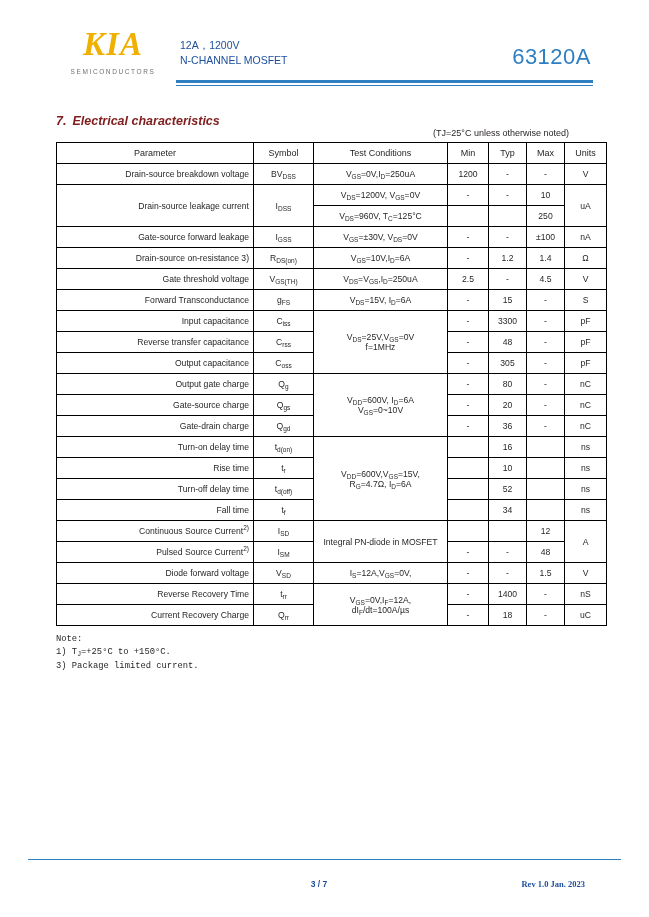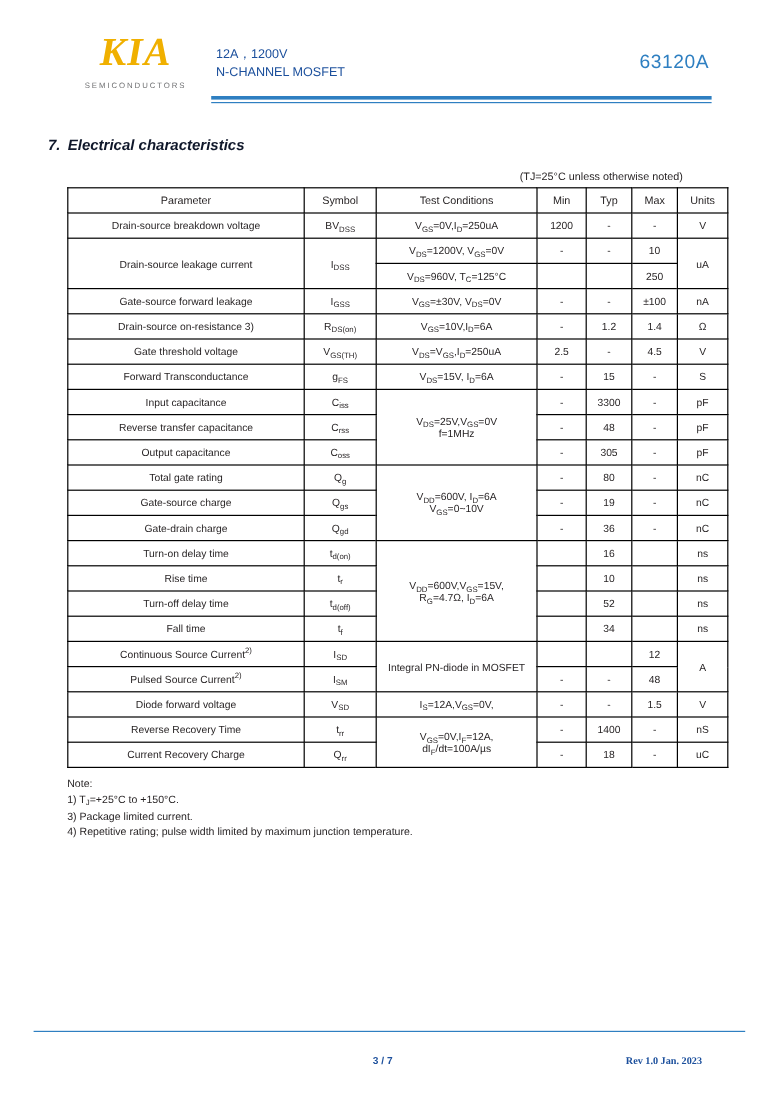--- a/index.html
+++ b/index.html
@@ -58,21 +58,21 @@
     top: 38px;
     font-size: 10.5px;
     color: #1b4f9c;
     line-height: 1.45;
     font-weight: normal;
   }
   .head-part {
     position: absolute;
     right: 30px;
     top: 44px;
-    font-size: 16px;
+    font-size: 22px;
     color: #2e7fc1;
     letter-spacing: 0.5px;
   }
   .rule-thick {
     position: absolute;
     left: 148px;
     right: 28px;
     top: 80px;
     height: 3px;
     background: #2e7fc1;
@@ -82,30 +82,29 @@
     left: 148px;
     right: 28px;
     top: 85px;
     height: 1px;
     background: #2e7fc1;
   }
 
   
   .section-title {
     margin-top: 42px;
-    margin-left: 12px;
+    margin-left: 28px;
     font-size: 12.5px;
     font-weight: bold;
     font-style: italic;
-    color: #0f172a;
+    color: #7f1d1d;
   }
   .section-title .num { margin-right: 6px; }
 
   .note-top {
-    margin-top: 14px;
     margin-right: 52px;
     text-align: right;
     font-size: 9px;
     color: #231f20;
   }
 
   
   table.spec {
     border-collapse: collapse;
     margin-left: 28px;
@@ -119,40 +118,41 @@
     padding: 0 4px;
     height: 20px;
     color: #231f20;
     font-weight: normal;
   }
   table.spec th {
     text-align: center;
     font-size: 9px;
     margin-top: 12px;
   }
-  td.param { text-align: center; padding-left: 6px; }
+  td.param { text-align: right; padding-left: 6px; }
   td.ctr, th.ctr { text-align: center; }
   sub { font-size: 6.5px; vertical-align: baseline; position: relative; top: 2px; }
   sup { font-size: 6.5px; vertical-align: baseline; position: relative; top: -4px; }
 
   .col-param { width: 197px; }
   .col-sym   { width: 60px; }
   .col-cond  { width: 134px; }
   .col-min   { width: 41px; }
   .col-typ   { width: 38px; }
   .col-max   { width: 38px; }
   .col-unit  { width: 42px; }
 
   
   .notes {
     margin-left: 28px;
     margin-top: 7px;
     font-size: 8.8px;
     line-height: 1.52;
     color: #231f20;
+    font-family: Liberation Mono, monospace;
   }
 
   
   .footer-rule {
     position: absolute;
     left: 28px;
     right: 28px;
     bottom: 57px;
     height: 1px;
     background: #2e7fc1;
@@ -311,33 +311,33 @@
       <tr>
         <td class="param">Output capacitance</td>
         <td class="ctr">C<sub>oss</sub></td>
         <td class="ctr">-</td>
         <td class="ctr">305</td>
         <td class="ctr">-</td>
         <td class="ctr">pF</td>
       </tr>
 
       <tr>
-        <td class="param">Total gate rating</td>
+        <td class="param">Output gate charge</td>
         <td class="ctr">Q<sub>g</sub></td>
         <td class="ctr" rowspan="3">V<sub>DD</sub>=600V, I<sub>D</sub>=6A<br>V<sub>GS</sub>=0~10V</td>
         <td class="ctr">-</td>
         <td class="ctr">80</td>
         <td class="ctr">-</td>
         <td class="ctr">nC</td>
       </tr>
       <tr>
         <td class="param">Gate-source charge</td>
         <td class="ctr">Q<sub>gs</sub></td>
         <td class="ctr">-</td>
-        <td class="ctr">19</td>
+        <td class="ctr">20</td>
         <td class="ctr">-</td>
         <td class="ctr">nC</td>
       </tr>
       <tr>
         <td class="param">Gate-drain charge</td>
         <td class="ctr">Q<sub>gd</sub></td>
         <td class="ctr">-</td>
         <td class="ctr">36</td>
         <td class="ctr">-</td>
         <td class="ctr">nC</td>
@@ -421,21 +421,20 @@
         <td class="ctr">-</td>
         <td class="ctr">uC</td>
       </tr>
     </tbody>
   </table>
 
   <div class="notes">
     <div>Note:</div>
     <div>1) T<sub>J</sub>=+25°C to +150°C.</div>
     <div>3) Package limited current.</div>
-    <div>4) Repetitive rating; pulse width limited by maximum junction temperature.</div>
   </div>
 
   <div class="footer-rule"></div>
   <div class="footer">
     <span class="pg">3 / 7</span>
     <span class="rev">Rev 1.0 Jan. 2023</span>
   </div>
 
 </div>
 

